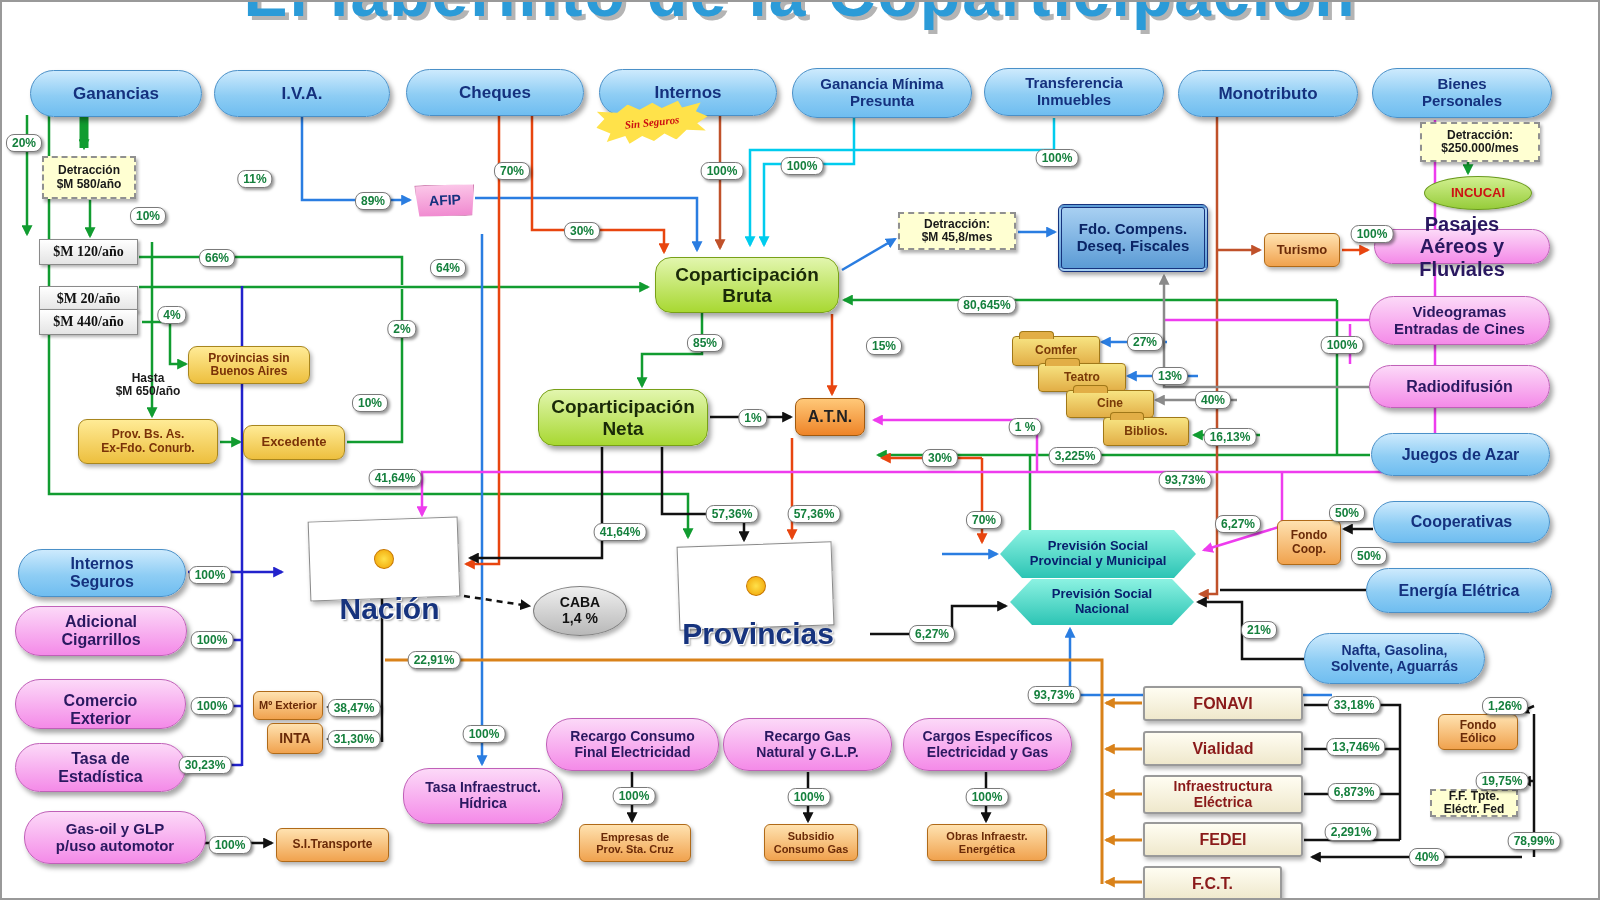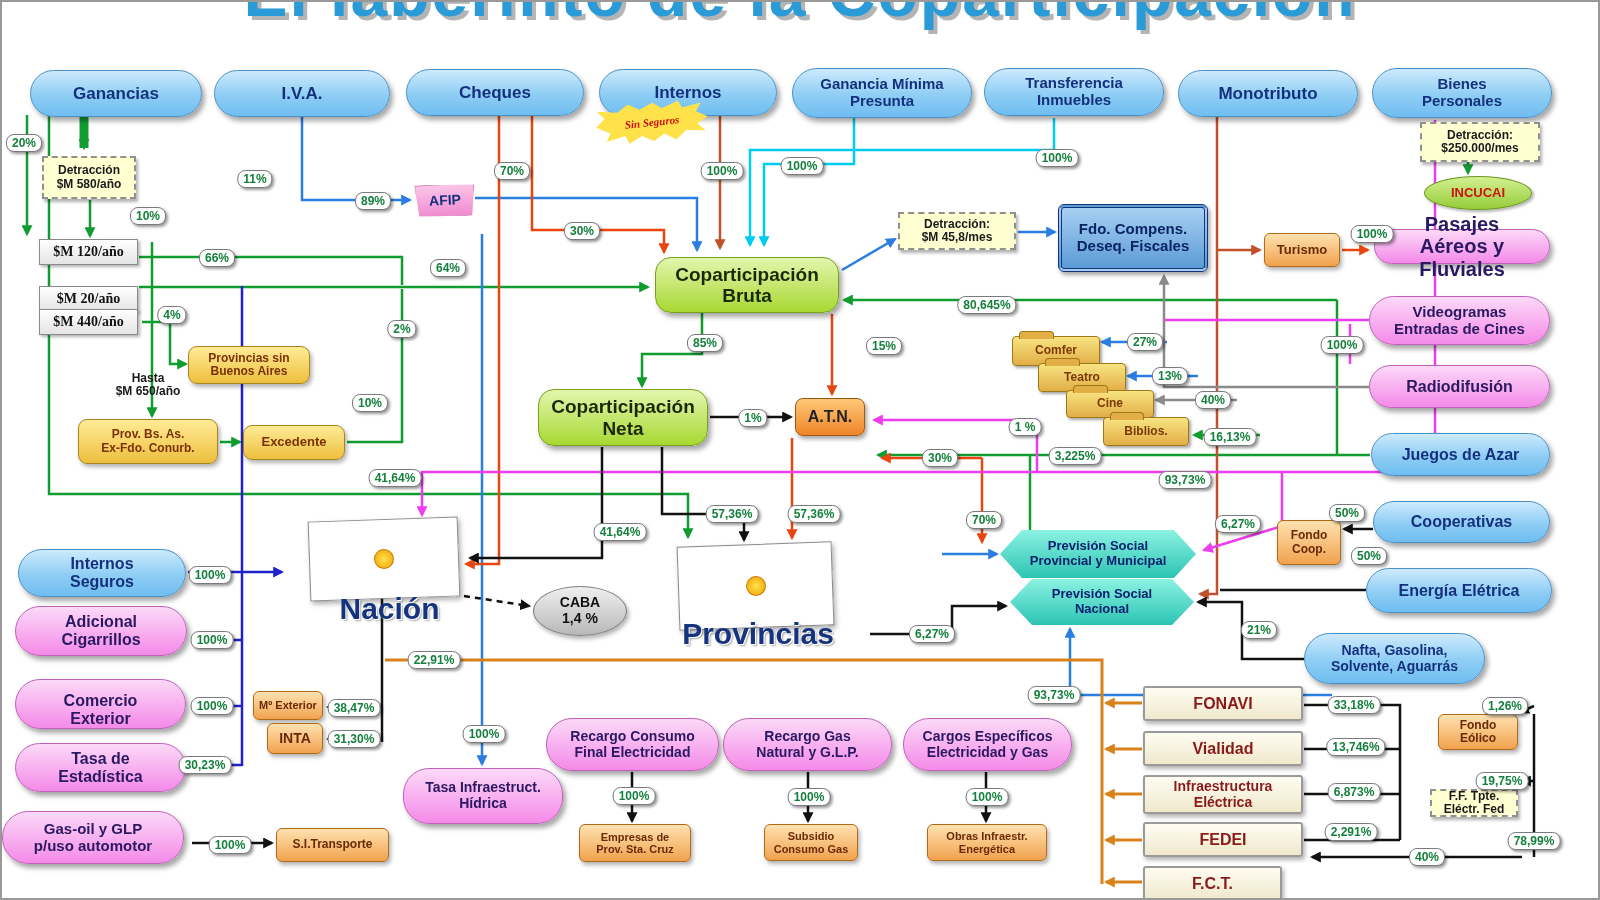--- a/index.html
+++ b/index.html
@@ -360,21 +360,21 @@
 Cigarrillos</span>
       </div>
       <div class="node pink" style="left: 13px; top: 677px; width: 171px; height: 50px; font-size: 16px; align-items: flex-end;">
         <span>Comercio
 Exterior</span>
       </div>
       <div class="node pink" style="left: 13px; top: 741px; width: 171px; height: 49px; font-size: 16px;">
         <span>Tasa de
 Estadística</span>
       </div>
-      <div class="node pink" style="left: 0; top: 809px; width: 182px; height: 53px; font-size: 15px;">
+      <div class="node pink" style="left: 22px; top: 809px; width: 182px; height: 53px; font-size: 15px;">
         <span>Gas-oil y GLP
 p/uso automotor</span>
       </div>
       <div class="node orange-box" style="left: 274px; top: 826px; width: 113px; height: 34px; font-size: 12px;">
         <span>S.I.Transporte</span>
       </div>
       <div class="node orange-box" style="left: 251px; top: 689px; width: 70px; height: 29px; font-size: 11px;">
         <span>Mº Exterior</span>
       </div>
       <div class="node orange-box" style="left: 265px; top: 721px; width: 56px; height: 31px; font-size: 14px;">

